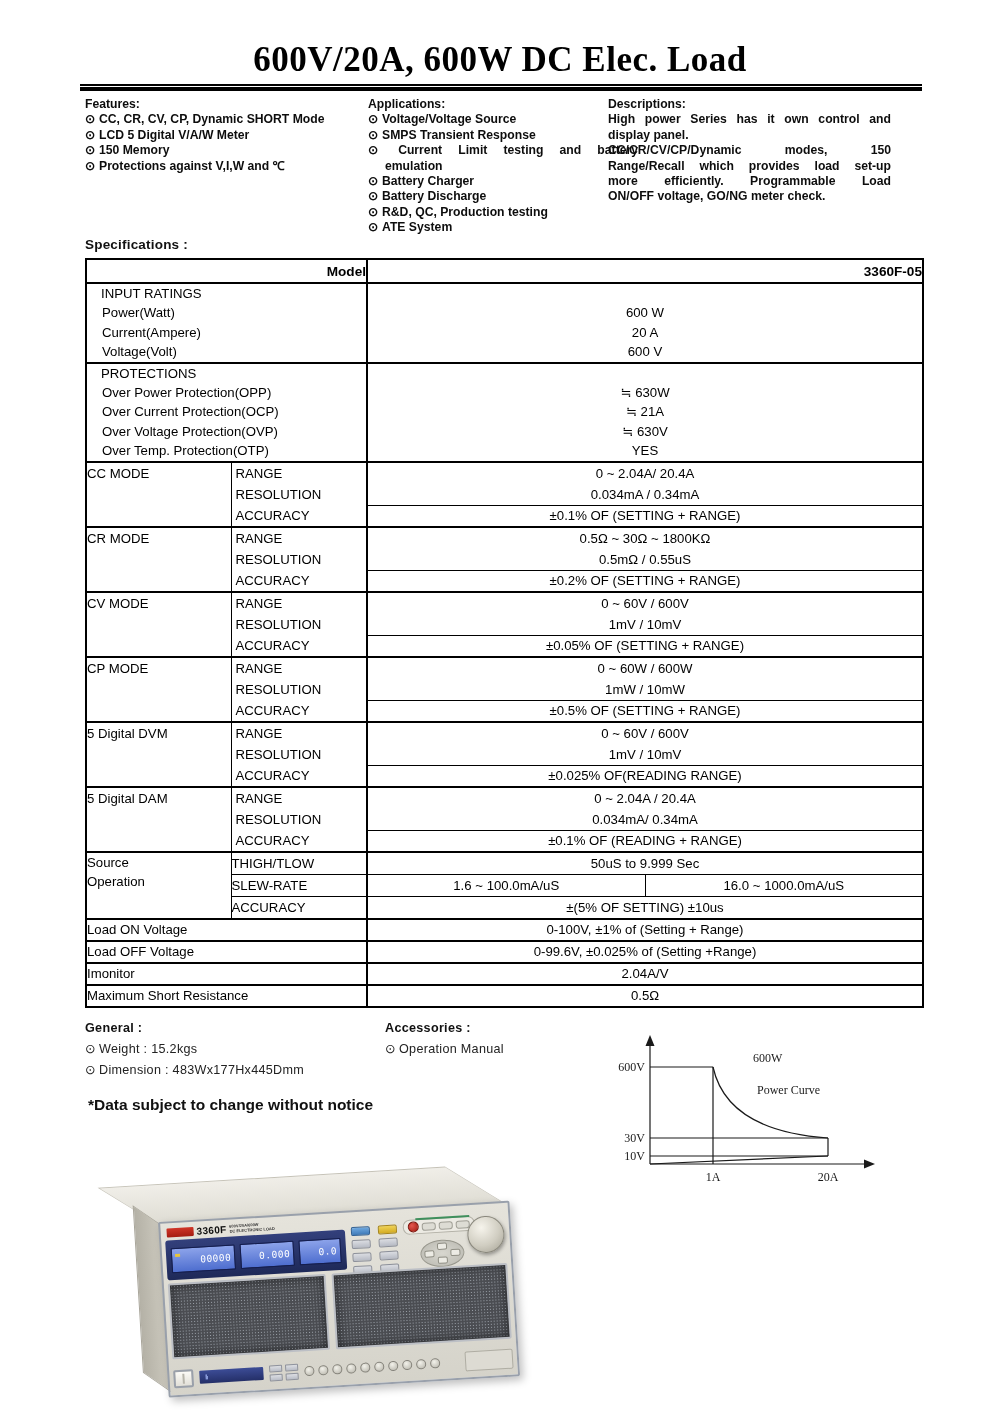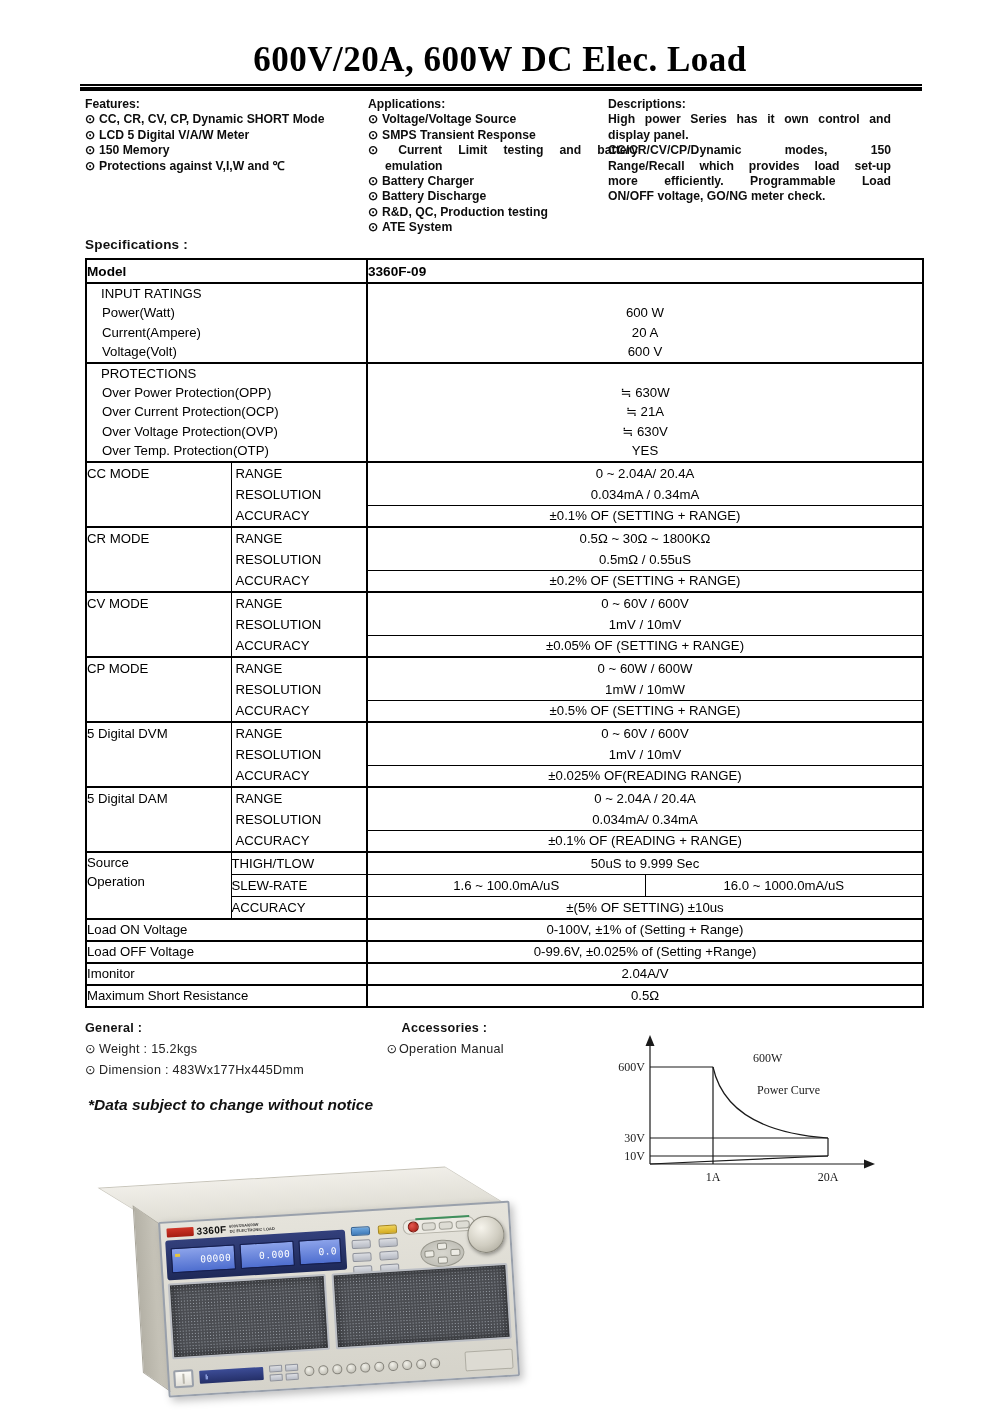--- a/index.html
+++ b/index.html
@@ -24,43 +24,43 @@
   .cont{padding-left:17px;}
 
   
   .spec-h{position:absolute;left:85px;top:237px;font-size:13.5px;font-weight:bold;letter-spacing:.2px;}
   table.spec{position:absolute;left:85px;top:258px;width:837px;border-collapse:collapse;table-layout:fixed;
              font-size:13.2px;color:#000;}
   table.spec{border:2.5px solid #000;}
   .spec td{border:1px solid #000;padding:0;vertical-align:top;overflow:hidden;}
   .spec .v2{border-left:2px solid #000;}
   .spec .bb2{border-bottom:2px solid #000;}
-  .spec tr.hdr td{height:22px;vertical-align:middle;text-align:left;font-weight:bold;font-size:13.6px;
+  .spec tr.hdr td{height:22px;vertical-align:middle;text-align:right;font-weight:bold;font-size:13.6px;
                   border-bottom:2.5px solid #000;}
   .ln{height:19.4px;line-height:19.4px;white-space:nowrap;}
   .tl{padding-left:14px;} .ind{padding-left:15px;}
   .cen{text-align:center;}
   .mname{padding-left:6px;line-height:21px;}
   .mparams .ln,.mvals .ln{height:21px;line-height:21px;}
   .mparams .ln{padding-left:4px;}
   .rr{height:42px;}
   .accv{border-top:1px solid #000;height:20px;line-height:20px;text-align:center;}
   .dynrow td{height:21px;line-height:21px;}
   .plab{padding-left:4px;}
   td.split{vertical-align:middle;}
   .split-in{display:flex;width:100%;height:21px;line-height:21px;}
   .split-in>div{flex:1;text-align:center;}
   .split-in>div+div{border-left:1px solid #000;}
   tr.simple td{height:20px;line-height:20px;}
 
   
   .gen{position:absolute;left:85px;top:1018px;font-size:12.6px;letter-spacing:.3px;line-height:21px;color:#222;}
-  .acc{position:absolute;left:385px;top:1018px;font-size:12.6px;letter-spacing:.3px;line-height:21px;color:#222;text-align:center;}
+  .acc{position:absolute;left:385px;top:1018px;font-size:12.6px;letter-spacing:.3px;line-height:21px;color:#222;}
   .gen .hd,.acc .hd{font-weight:bold;color:#111;}
-  .note{position:absolute;left:88px;top:1096px;font-size:15.5px;font-weight:bold;color:#111;font-style:italic;}
+  .note{position:absolute;left:88px;top:1096px;font-size:15.5px;font-weight:bold;color:#111;}
 
   
   .pcurve{position:absolute;left:585px;top:1032px;width:300px;height:165px;}
   .pcurve line,.pcurve path{stroke:#1a1a1a;stroke-width:1.2;fill:none;}
   .pcurve polygon{fill:#1a1a1a;}
   .pcurve text{font-family:"Liberation Serif",serif;font-size:12px;fill:#1a1a1a;}
 
   
   .device{position:absolute;left:88px;top:1178px;width:424px;height:232px;}
   .dev-top{position:absolute;left:72px;top:6px;width:346px;height:40px;
@@ -168,21 +168,21 @@
 
   <table class="spec">
     <colgroup>
         <col style="width:145px">
         <col style="width:136px">
         <col style="width:556px">
       </colgroup>
     <tbody>
     <tr class="hdr">
       <td colspan="2">Model</td>
-      <td class="v2">3360F-09</td>
+      <td class="v2">3360F-05</td>
     </tr>
 
     <tr>
       <td colspan="2" class="bb2">
         <div class="ln tl">INPUT RATINGS</div>
         <div class="ln ind">Power(Watt)</div>
         <div class="ln ind">Current(Ampere)</div>
         <div class="ln ind">Voltage(Volt)</div>
       </td>
       <td class="v2 bb2">

